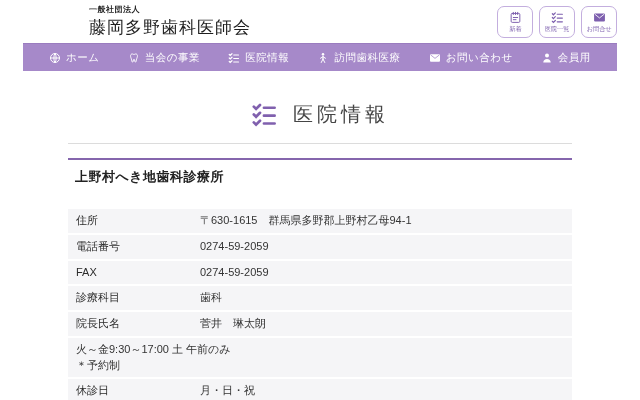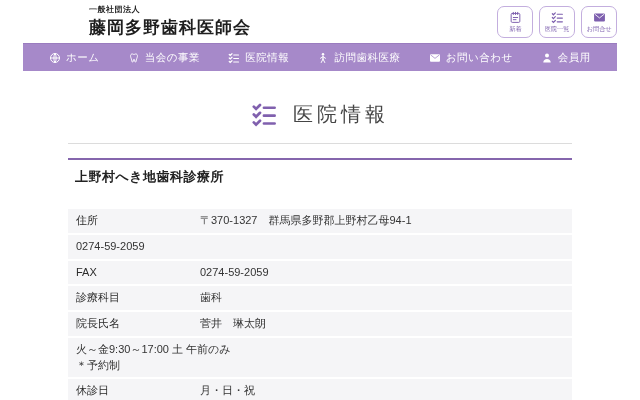--- a/index.html
+++ b/index.html
@@ -14,21 +14,21 @@
 
   
   .site-header {
     height: 43px;
     display: flex;
     align-items: center;
     justify-content: space-between;
     padding: 0 0 0 66px;
   }
   .brand-type { font-size: 8px; font-weight: bold; color: #222; letter-spacing: .5px; }
-  .brand-name { font-size: 17px; font-weight: bold; color: #1e1e1e; letter-spacing: 1px; margin-top: 1px; }
+  .brand-name { font-size: 17px; font-weight: normal; color: #1e1e1e; letter-spacing: 1px; margin-top: 1px; }
   .header-buttons { display: flex; gap: 6px; align-items: center; }
   .hbtn {
     width: 36px; height: 32px;
     border: 1px solid #c3aede;
     border-radius: 7px;
     background: #fff;
     color: #7d5fae;
     display: flex; flex-direction: column; align-items: center; justify-content: center;
     gap: 2px;
     cursor: pointer;
@@ -203,24 +203,25 @@
 
     <hr class="divider-gray">
     <hr class="purple-rule">
 
     <h2 class="clinic-name">上野村へき地歯科診療所</h2>
 
     <div class="info-table">
       <div class="row">
         <div class="row-label">住所</div>
         <div class="row-value">
-            <div>〒370-1327　群馬県多野郡上野村乙母94-1</div>
-          </div>
-      </div>
-      <div class="row">
+            <div>〒630-1615　群馬県多野郡上野村乙母94-1</div>
+          </div>
+      </div>
+      <div class="row">
+        <div class="row-label">電話番号</div>
         <div class="row-value">
             <div>0274-59-2059</div>
           </div>
       </div>
       <div class="row">
         <div class="row-label">FAX</div>
         <div class="row-value">
             <div>0274-59-2059</div>
           </div>
       </div>

